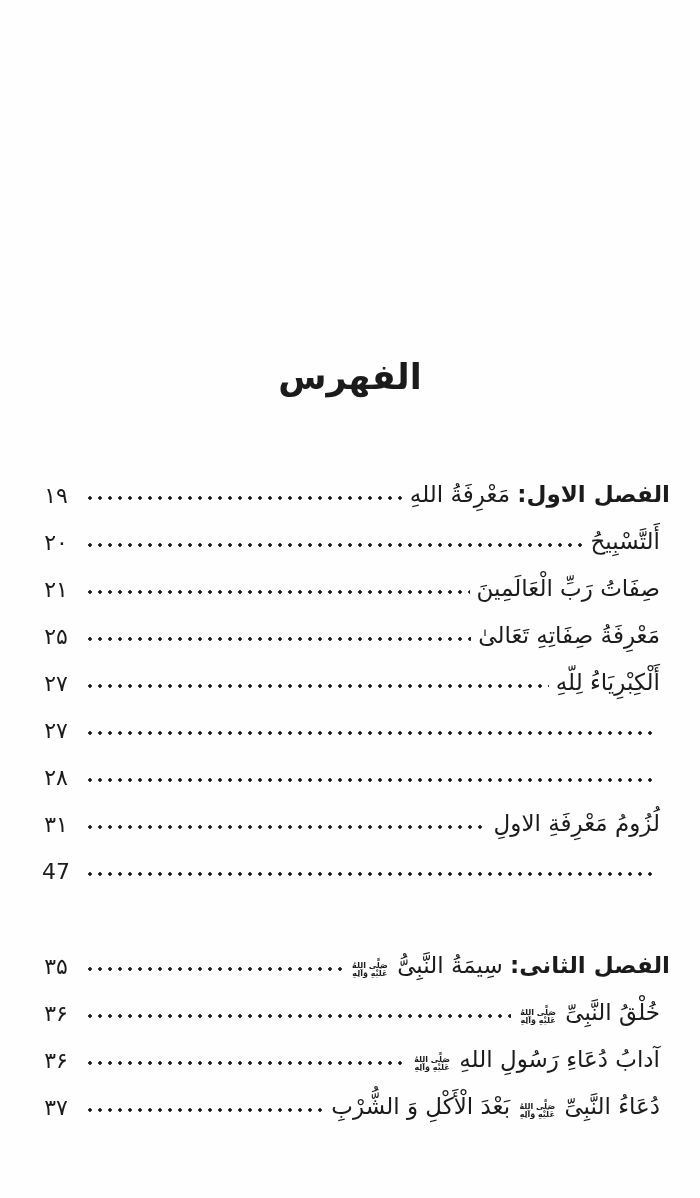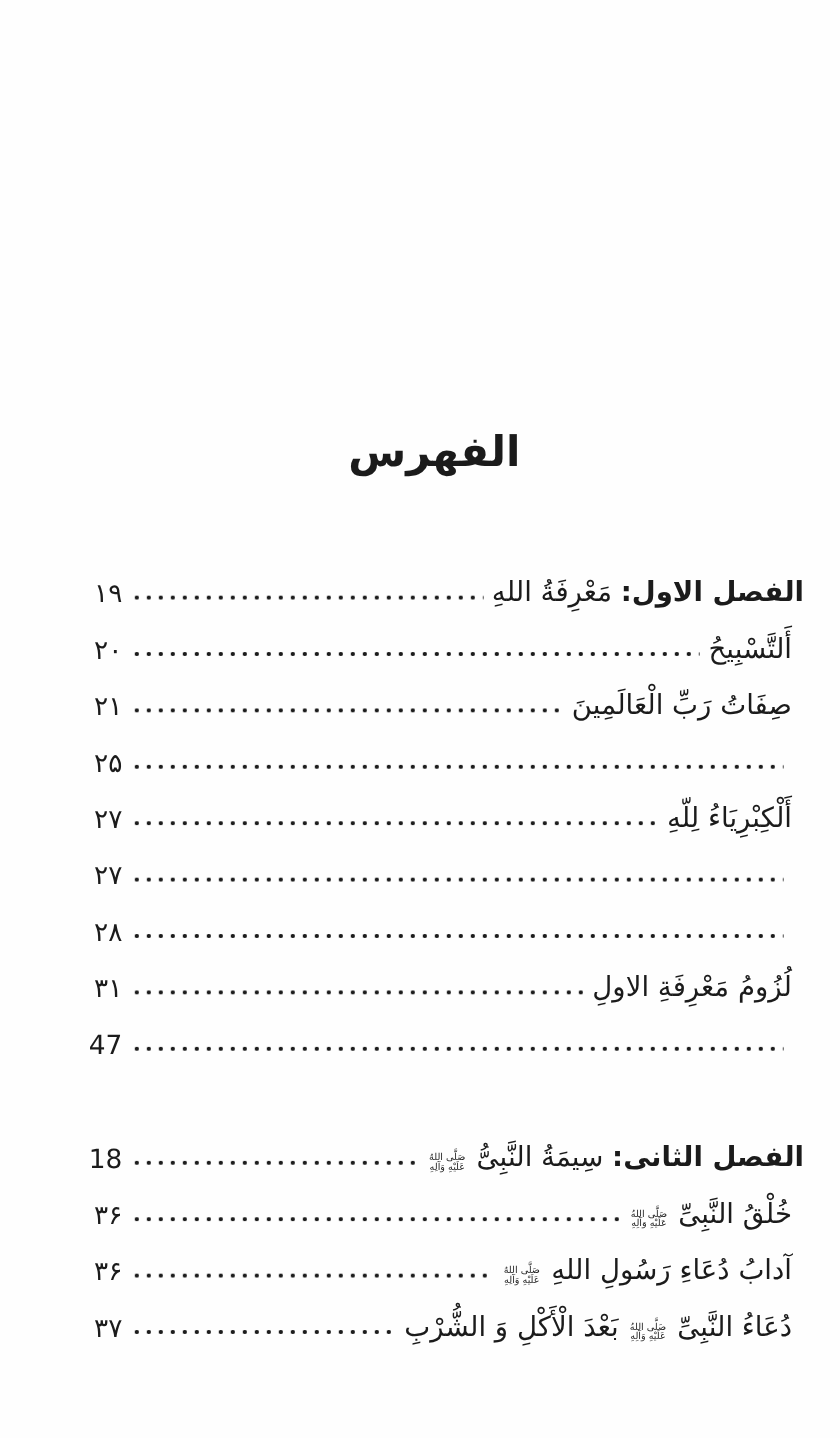--- a/index.html
+++ b/index.html
@@ -3,21 +3,21 @@
 <meta charset="utf-8">
 <style>
   html,body{margin:0;padding:0;}
   body{
     width:700px;height:1198px;overflow:hidden;
     background:#fefefe;color:#1b1b1b;
     font-family:"DejaVu Sans",sans-serif;
   }
   .page{
     width:700px;height:1198px;box-sizing:border-box;
-    padding-top:356px;background:#fefefe;padding-left:24px;
+    padding-top:356px;background:#fefefe;
   }
   .page-title{
     text-align:center;
     font-size:35px;font-weight:bold;line-height:42px;
     letter-spacing:0;
   }
   .toc{
     margin-top:66px;
     padding:0 30px 0 34px;
   }
@@ -31,26 +31,26 @@
     font-size:23px;line-height:34px;white-space:nowrap;flex:none;
   }
   .entry-text b{font-weight:bold;}
   .leader{
     flex:1;height:8px;margin:0 7px 9px 7px;align-self:flex-end;
     background-image:radial-gradient(circle,#1c1c1c 1.5px,transparent 2px);
     background-size:10px 8px;background-repeat:repeat-x;
     background-position:left bottom;
   }
   .page-num{
-    flex:none;width:44px;direction:ltr;text-align:right;
+    flex:none;width:44px;direction:ltr;text-align:center;
     font-size:22px;line-height:30px;
   }
   .pbuh{
     display:inline-block;vertical-align:-2px;
-    font-size:8px;line-height:8px;font-weight:normal;
+    font-size:8px;line-height:8px;font-weight:bold;
     text-align:center;margin:0 2px;transform:translateY(1px);
     white-space:nowrap;
   }
   .pbuh div{white-space:nowrap;}
 </style>
 </head>
 <body>
 
 <div class="page">
   <div class="page-title">الفهرس</div>
@@ -64,20 +64,21 @@
     <span class="entry-text">أَلتَّسْبِيحُ</span>
     <span class="leader"></span>
     <span class="page-num">۲۰</span>
   </div>
       <div class="row item">
     <span class="entry-text">صِفَاتُ رَبِّ الْعَالَمِينَ</span>
     <span class="leader"></span>
     <span class="page-num">۲۱</span>
   </div>
       <div class="row item">
+    <span class="entry-text">مَعْرِفَةُ صِفَاتِهِ تَعَالىٰ</span>
     <span class="leader"></span>
     <span class="page-num">۲۵</span>
   </div>
       <div class="row item">
     <span class="entry-text">أَلْكِبْرِيَاءُ لِلّهِ</span>
     <span class="leader"></span>
     <span class="page-num">۲۷</span>
   </div>
       <div class="row item">
     <span class="leader"></span>
@@ -92,21 +93,21 @@
     <span class="leader"></span>
     <span class="page-num">۳۱</span>
   </div>
       <div class="row item">
     <span class="leader"></span>
     <span class="page-num">47</span>
   </div>
       <div class="row chapter new-section">
     <span class="entry-text"><b>الفصل الثانى:</b> سِيمَةُ النَّبِىُّ <span class="pbuh"><div>صَلَّى اللهُ</div><div>عَلَيْهِ وَآلِهِ</div></span></span>
     <span class="leader"></span>
-    <span class="page-num">18</span>
+    <span class="page-num">۳۵</span>
   </div>
       <div class="row item">
     <span class="entry-text">خُلْقُ النَّبِىِّ <span class="pbuh"><div>صَلَّى اللهُ</div><div>عَلَيْهِ وَآلِهِ</div></span></span>
     <span class="leader"></span>
     <span class="page-num">۳۶</span>
   </div>
       <div class="row item">
     <span class="entry-text">آدابُ دُعَاءِ رَسُولِ اللهِ <span class="pbuh"><div>صَلَّى اللهُ</div><div>عَلَيْهِ وَآلِهِ</div></span></span>
     <span class="leader"></span>
     <span class="page-num">۳۶</span>

